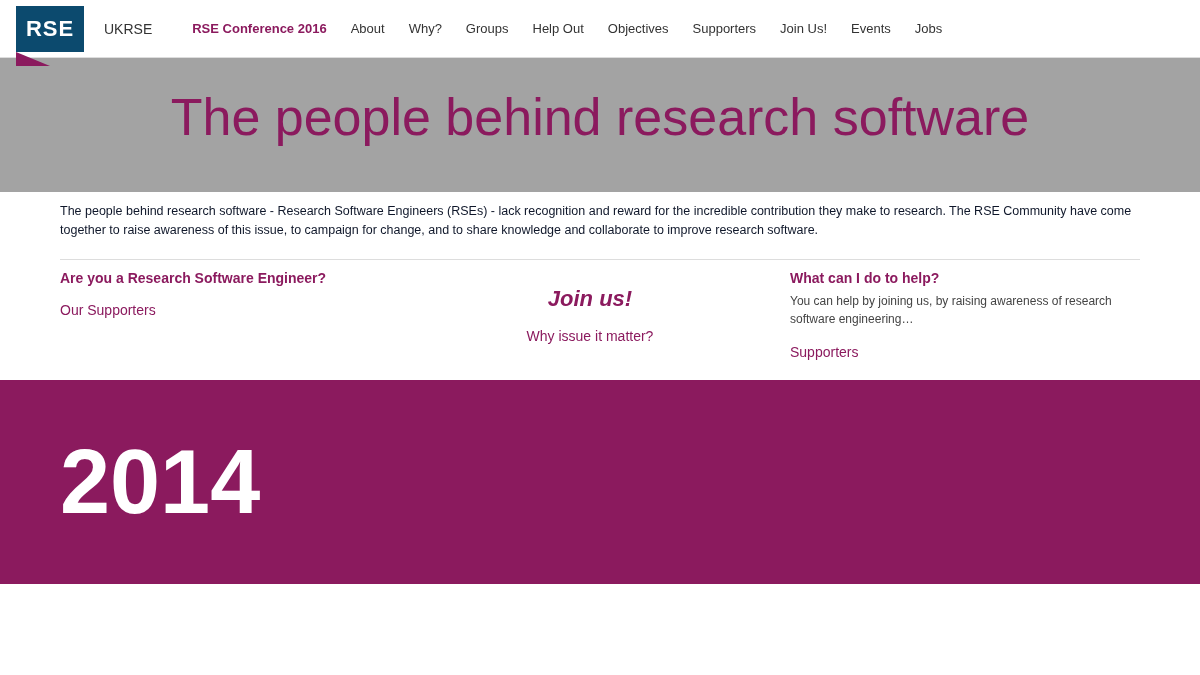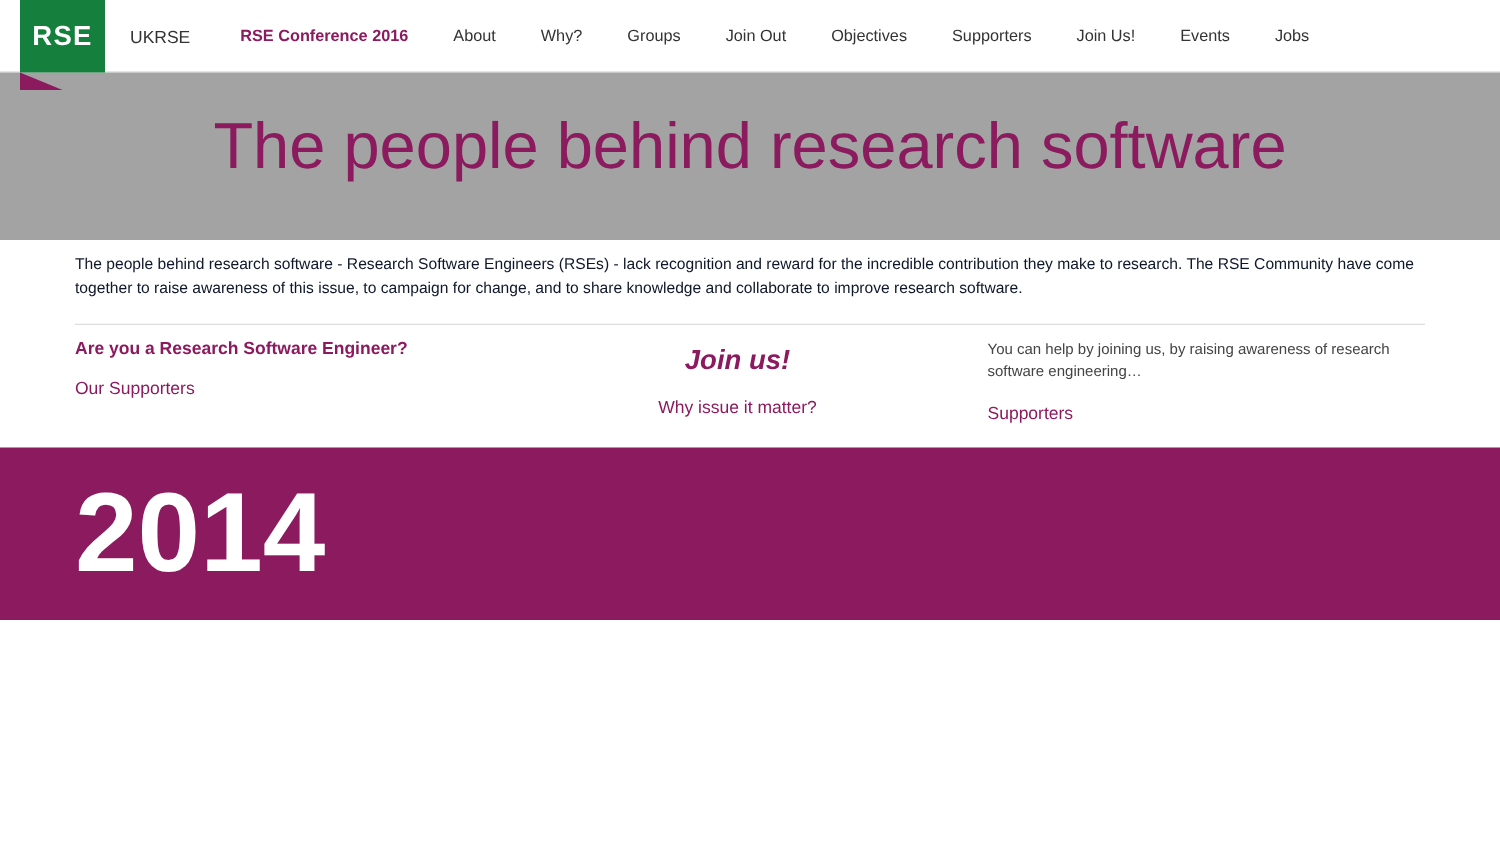--- a/index.html
+++ b/index.html
@@ -14,23 +14,23 @@
       height: 58px;
       padding: 0 16px;
     }
     .nav-logo-area {
       display: flex;
       align-items: center;
       gap: 20px;
       margin-right: 30px;
     }
     .logo-box {
-      background: #15803d;
+      background: #0c4a6e;
       width: 68px;
-      height: 58px;
+      height: 46px;
       display: flex;
       align-items: center;
       justify-content: center;
       position: relative;
       flex-shrink: 0;
     }
     .logo-box::after {
       content: '';
       position: absolute;
       bottom: -14px;
@@ -47,21 +47,21 @@
       font-weight: bold;
       letter-spacing: 1px;
     }
     .site-name {
       font-size: 14px;
       color: #333;
     }
     .nav-links {
       display: flex;
       align-items: center;
-      gap: 16px;
+      gap: 4px;
       flex: 1;
     }
     .nav-link {
       font-size: 13px;
       color: #333;
       text-decoration: none;
       padding: 0 10px;
       white-space: nowrap;
       cursor: pointer;
     }
@@ -137,21 +137,21 @@
       font-size: 14px;
       text-decoration: none;
       cursor: pointer;
       display: block;
       margin-top: 16px;
     }
 
     
     .footer-banner {
       background: #8b1a5e;
-      height: 138px;
+      height: 204px;
       display: flex;
       align-items: center;
       padding: 0 60px;
       justify-content: space-between;
     }
     .footer-year {
       font-size: 90px;
       font-weight: bold;
       color: #fff;
     }
@@ -176,21 +176,21 @@
     <div class="logo-box">
       <span class="logo-text">RSE</span>
     </div>
     <span class="site-name">UKRSE</span>
   </div>
   <nav class="nav-links">
     <a class="nav-link active">RSE Conference 2016</a>
     <a class="nav-link">About</a>
     <a class="nav-link">Why?</a>
     <a class="nav-link">Groups</a>
-    <a class="nav-link">Join Out</a>
+    <a class="nav-link">Help Out</a>
     <a class="nav-link">Objectives</a>
     <a class="nav-link">Supporters</a>
     <a class="nav-link">Join Us!</a>
     <a class="nav-link">Events</a>
     <a class="nav-link">Jobs</a>
   </nav>
 </div>
 
 <div class="hero">
   <h1 class="hero-title">The people behind research software</h1>
@@ -208,20 +208,21 @@
     <a class="column-link">Are you a Research Software Engineer?</a>
     <a class="column-link-bottom">Our Supporters</a>
   </div>
 
   <div class="column center">
     <span class="join-us-text">Join us!</span>
     <a class="column-link-bottom">Why issue it matter?</a>
   </div>
 
   <div class="column">
+    <a class="column-link">What can I do to help?</a>
     <p class="column-text">You can help by joining us, by raising awareness of research software engineering…</p>
     <a class="column-link-bottom">Supporters</a>
   </div>
 </div>
 
 <div class="footer-banner">
   <span class="footer-year">2014</span>
 </div>
 
 </body></html>

